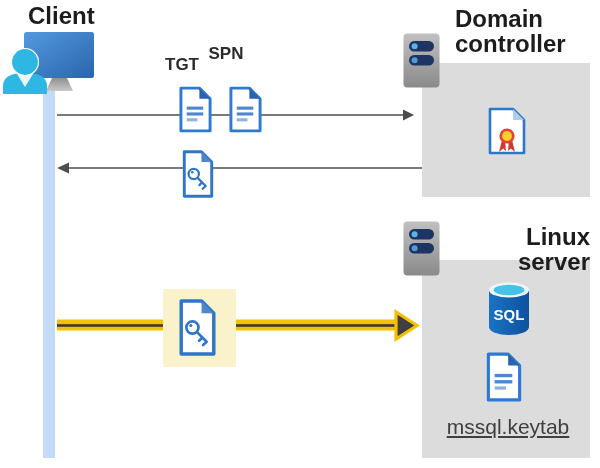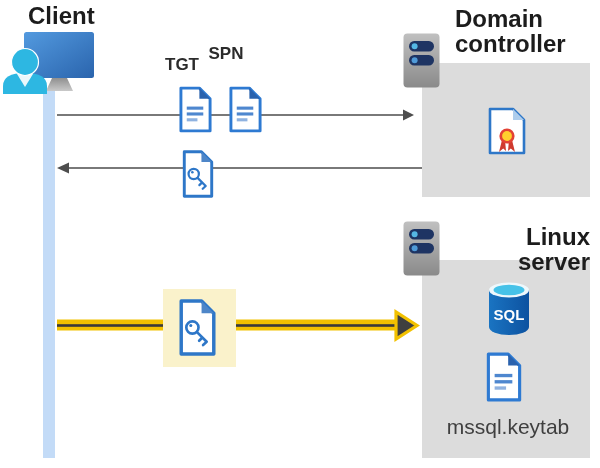--- a/index.html
+++ b/index.html
@@ -14,21 +14,21 @@
   #timeline{left:43px;top:90px;width:12px;height:368px;background:#c3dbf7;z-index:1;}
   #arrow-layer{left:0;top:0;width:600px;height:468px;z-index:2;pointer-events:none;}
   #highlight-box{left:163px;top:289px;width:73px;height:78px;background:#faf2cb;z-index:3;}
   .icon{z-index:4;}
   .txt{z-index:5;}
   #client-label{left:28px;top:3px;}
   #dc-label{left:455px;top:6px;width:135px;}
   #linux-label{left:455px;top:224px;width:135px;text-align:right;}
   #tgt-label{left:157px;top:55px;width:50px;}
   #spn-label{left:201px;top:44px;width:50px;}
-  #keytab-label{left:422px;top:415px;width:172px;text-align:center;color:#3f3f3f;font-size:21px;}
+  #keytab-label{left:422px;top:415px;width:172px;text-align:center;color:#3f3f3f;font-size:21px;text-decoration:underline;}
   #dc-box{left:422px;top:63px;width:168px;height:134px;}
   #linux-box{left:422px;top:260px;width:168px;height:198px;}
   #client-icon{left:0;top:30px;}
   #dc-server-icon{left:403px;top:33px;}
   #linux-server-icon{left:403px;top:221px;}
   #cert-icon{left:487px;top:107px;}
   #sql-icon{left:487px;top:281px;}
   #keytab-doc-icon{left:485px;top:352px;}
   #tgt-doc-icon{left:178px;top:86px;}
   #spn-doc-icon{left:228px;top:86px;}

